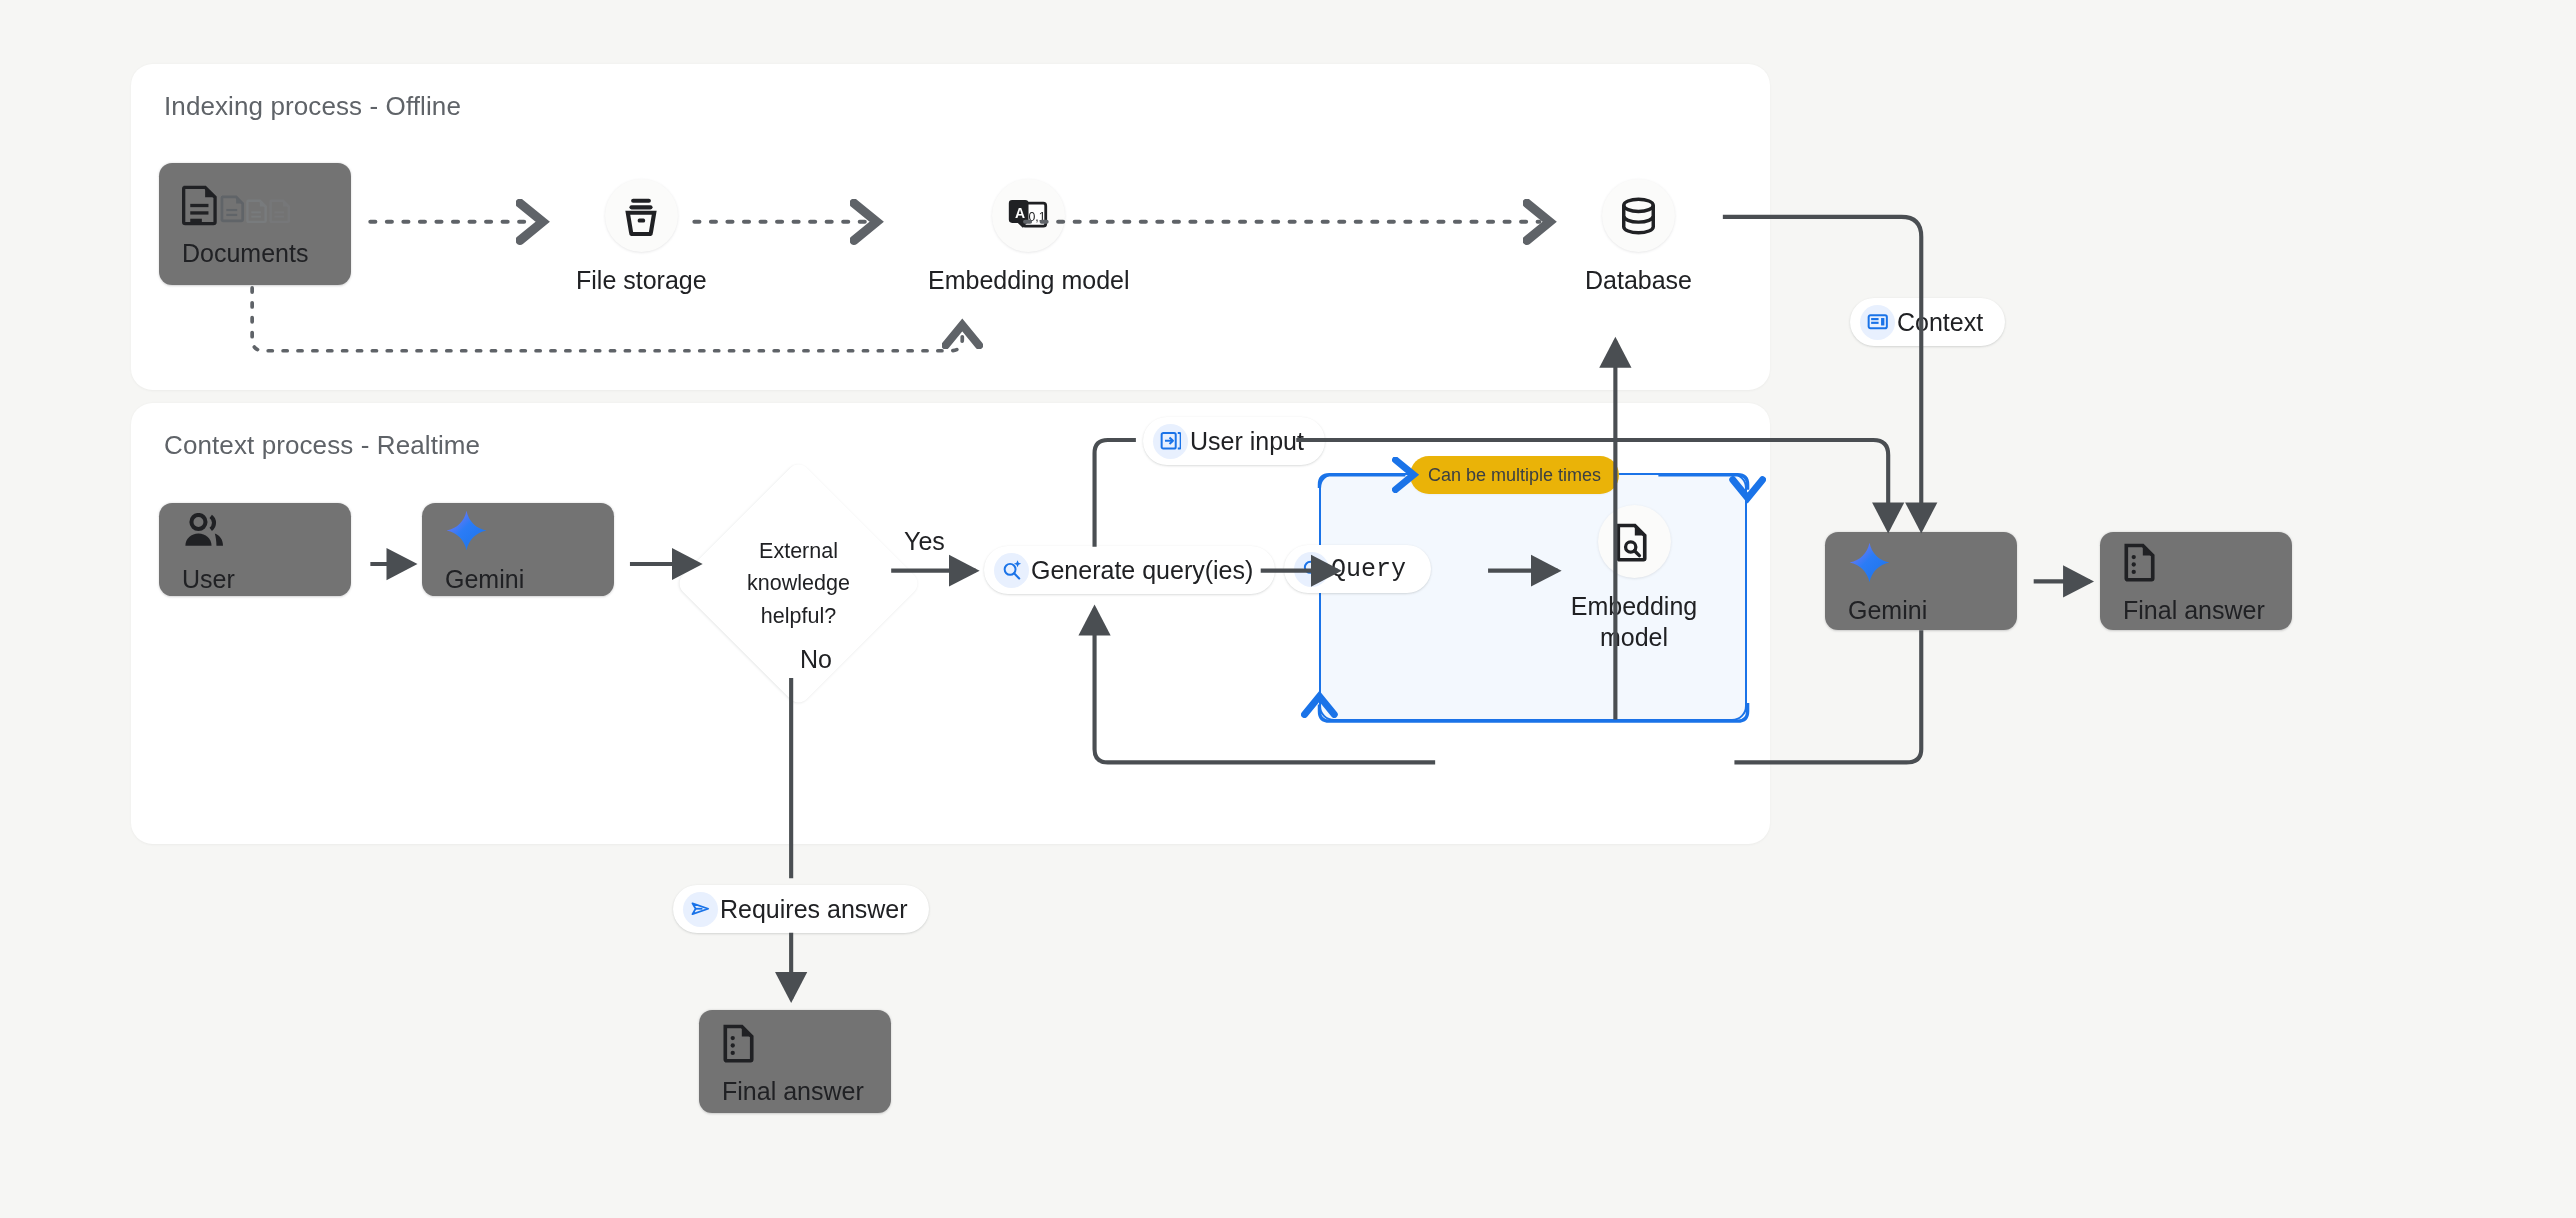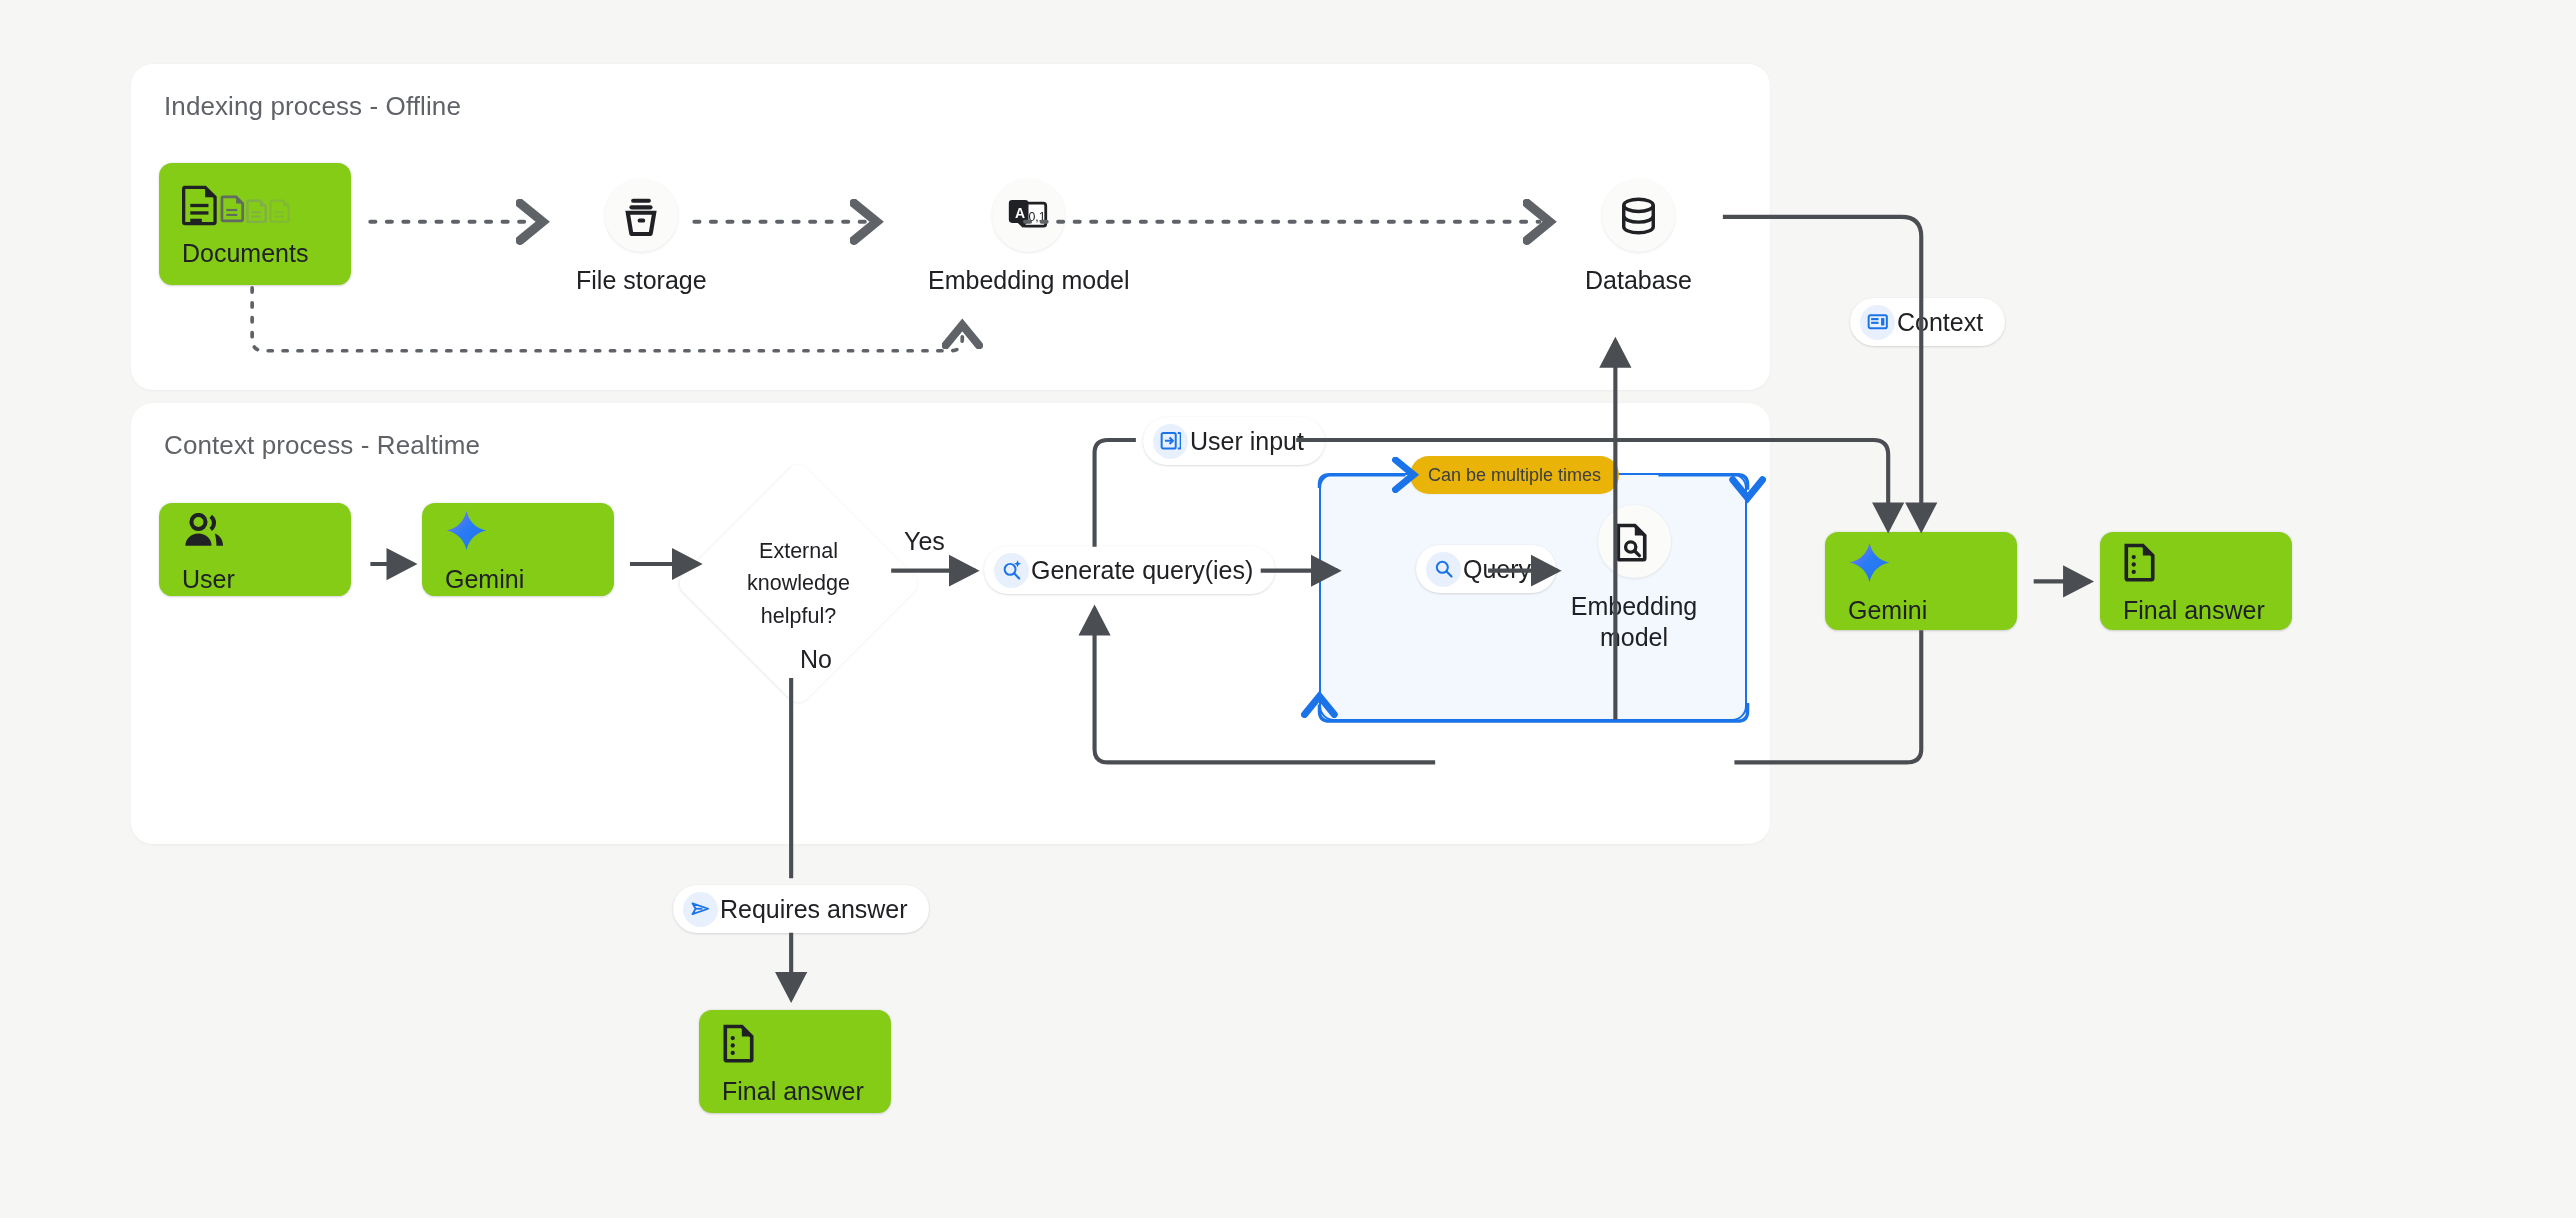--- a/index.html
+++ b/index.html
@@ -26,21 +26,21 @@
     position:absolute;
     font-size:26px;
     color:#5f6368;
     letter-spacing:0.1px;
     white-space:nowrap;
   }
 
   
   .card {
     position:absolute;
-    background:#84cc16;
+    background:#737373;
     border-radius:13.2px;
     box-shadow: 0 0.8px 2.5px rgba(60,64,67,0.16), 0 0.8px 1.7px rgba(60,64,67,0.08);
     display:flex;
     flex-direction:column;
     justify-content:center;
     padding-left:23px;
   }
   .card .glyph { height:51px; display:flex; align-items:center; }
   .card .lbl { font-size:25px; color:#202124; margin-top:8.3px; white-space:nowrap; }
 
@@ -258,21 +258,21 @@
       <svg width="21.5" height="21.5" viewBox="0 0 26 26">
         <path d="M21.5 3.5 h2 a1.5 1.5 0 0 1 1.5 1.5 v16 a1.5 1.5 0 0 1 -1.5 1.5 h-2" fill="none" stroke="#1a73e8" stroke-width="2.4"></path>
         <rect x="2" y="3.5" width="17" height="19" rx="2" fill="none" stroke="#1a73e8" stroke-width="2.4"></rect>
         <line x1="6" y1="13" x2="15" y2="13" stroke="#1a73e8" stroke-width="2.4"></line>
         <path d="M11.5 9 l4.2 4 l-4.2 4" fill="none" stroke="#1a73e8" stroke-width="2.4" stroke-linejoin="round"></path>
       </svg>
     </span>
     <span class="chiptxt">User input</span>
   </div>
 
-  <div class="chip" style="left:1416px; top:545px; padding-right:25px;">
+  <div class="chip" style="left:1284px; top:545px; padding-right:25px;font-family:Liberation Mono, monospace;">
     <span class="chipicon">
       <svg width="20" height="20" viewBox="0 0 24 24">
         <circle cx="10" cy="10" r="6.6" fill="none" stroke="#1a73e8" stroke-width="2.4"></circle>
         <line x1="14.8" y1="14.8" x2="21" y2="21" stroke="#1a73e8" stroke-width="2.6" stroke-linecap="round"></line>
       </svg>
     </span>
     <span class="chiptxt">Query</span>
   </div>
 
   <div class="plainchip" style="left:1410px; top:456px;">

